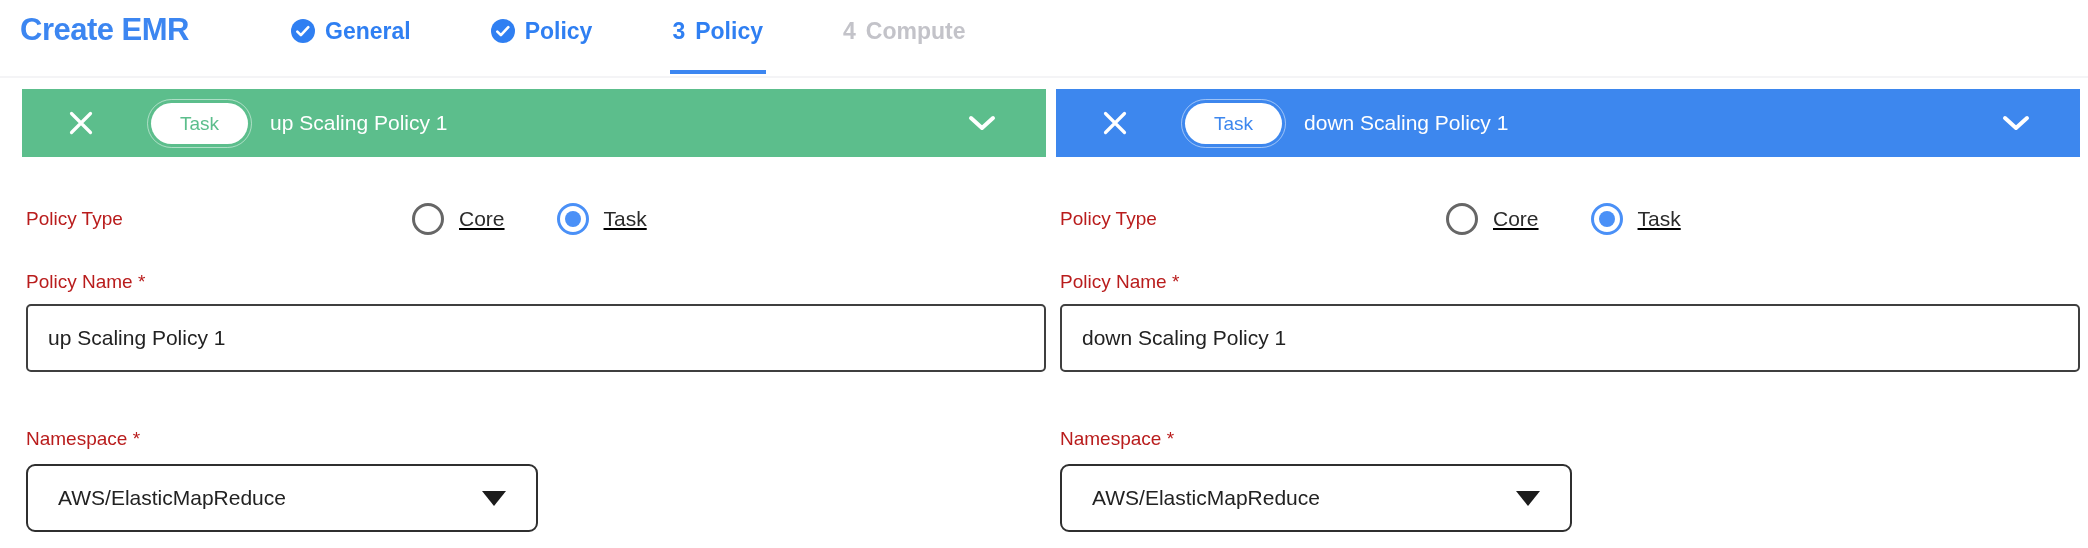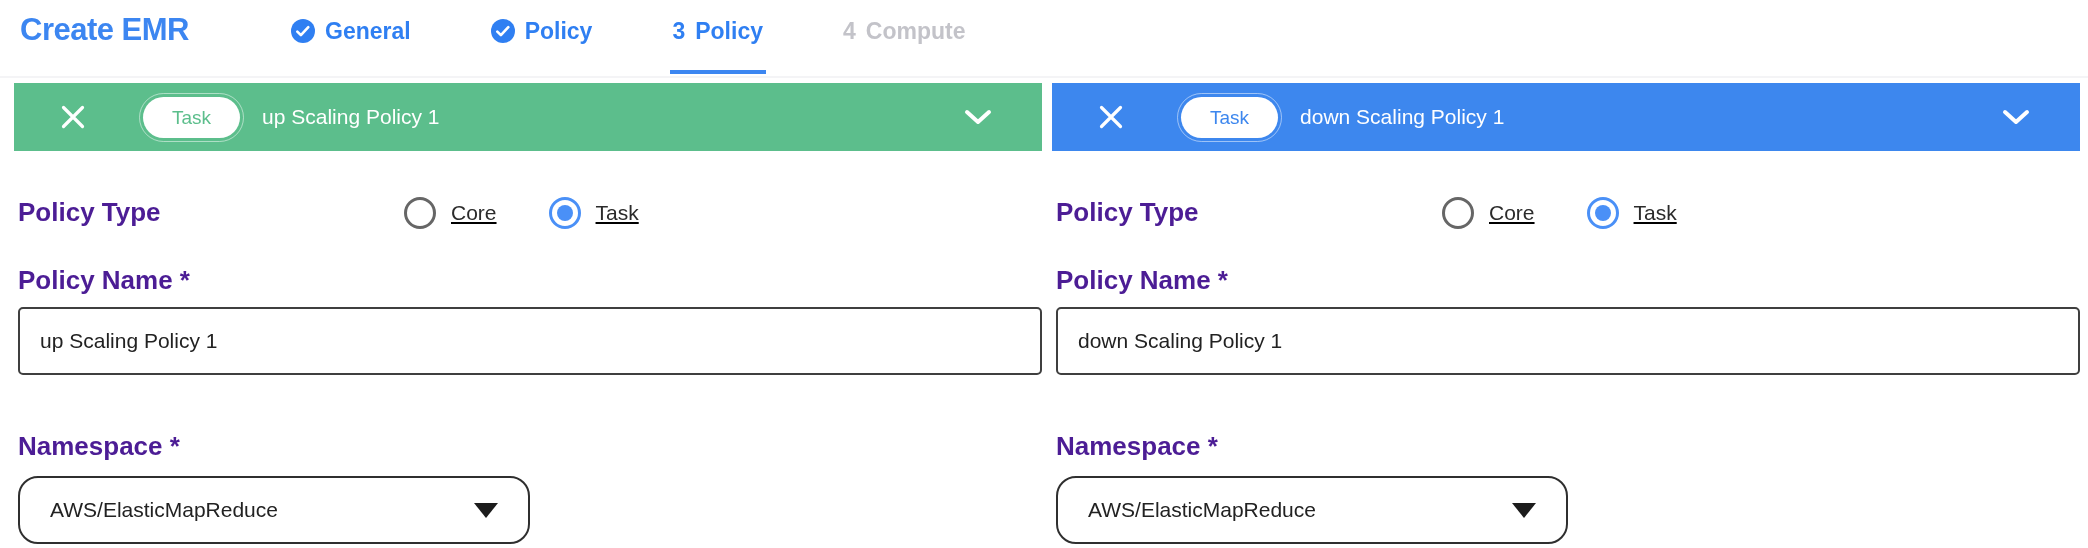--- a/index.html
+++ b/index.html
@@ -15,56 +15,56 @@
   .step { display:flex; align-items:center; gap:10px; margin-right:80px;
     font-size:23px; font-weight:600; color:#2f7ff2; position:relative;
     height:28px; cursor:pointer; }
   .step .check-icon { width:24px; height:24px; display:inline-flex; }
   .step .step-num { font-weight:600; }
   .step--active::after { content:''; position:absolute; left:-2px; bottom:-29px;
     width:96px; height:4px; background:#3c86f1; }
   .step--upcoming { color:#c3c3c9; }
 
   
-  .panels { display:flex; gap:10px; padding:0 8px 0 14px; margin-top:5px; }
+  .panels { display:flex; gap:10px; padding:0 8px 0 22px; margin-top:11px; }
   .panel { flex:1 1 0; min-width:0; }
 
   .panel-bar { height:68px; display:flex; align-items:center;
     padding:0 50px 0 44px; cursor:pointer; }
   .close-btn { width:30px; height:30px; display:inline-flex; cursor:pointer; flex:0 0 auto; }
   .badge-pill { margin-left:55px; background:#ffffff; border-radius:26px;
     padding:11px 29px; font-size:19px; line-height:1;
     outline:1px solid rgba(255,255,255,0.5); outline-offset:3px; flex:0 0 auto; }
   .bar-title { margin-left:22px; color:#ffffff; font-size:21px; font-weight:400;
     white-space:nowrap; overflow:hidden; }
   .bar-chevron { margin-left:auto; display:inline-flex; cursor:pointer; flex:0 0 auto; }
 
   .panel-body { padding-left:4px; }
 
   .policy-type-row { margin-top:45px; display:flex; align-items:center; height:33px; }
-  .field-label { font-size:26px; color:#4c1d95;font-weight:bold; }
+  .field-label { font-size:19px; color:#b91c1c; }
   .policy-type-row .field-label { flex:0 0 386px; }
   .radio-option { display:flex; align-items:center; gap:15px; cursor:pointer;text-decoration:underline; }
   .radio-option + .radio-option { margin-left:52px; }
   .radio-circle { width:32px; height:32px; border-radius:50%;
     border:3px solid #666666; background:#fff; display:flex;
     align-items:center; justify-content:center; flex:0 0 auto; }
   .radio-circle.selected { border-color:#4a90f7; }
   .radio-circle.selected::after { content:''; width:16px; height:16px;
     border-radius:50%; background:#4a90f7; }
   .radio-label { font-size:21px; color:#2b2b2b; }
 
   .policy-name-block { margin-top:36px; }
   .text-input { display:block; width:100%; height:68px; margin-top:11px;
     border:2px solid #3f3f3f; border-radius:5px; padding:0 20px;
     font-family:inherit; font-size:21px; color:#222222; background:#fff; }
 
   .namespace-block { margin-top:56px; }
   .dropdown { width:512px; height:68px; margin-top:14px;
-    border:2px solid #2f2f2f; border-radius:20px; background:#fff;
+    border:2px solid #2f2f2f; border-radius:9px; background:#fff;
     display:flex; align-items:center; padding:0 30px; cursor:pointer; }
   .dropdown-value { font-size:21px; color:#222222; }
   .dropdown-caret { margin-left:auto; width:0; height:0;
     border-left:12px solid transparent; border-right:12px solid transparent;
     border-top:15px solid #1c1c1c; }
 </style>
 </head>
 <body>
 
 <div class="header">

